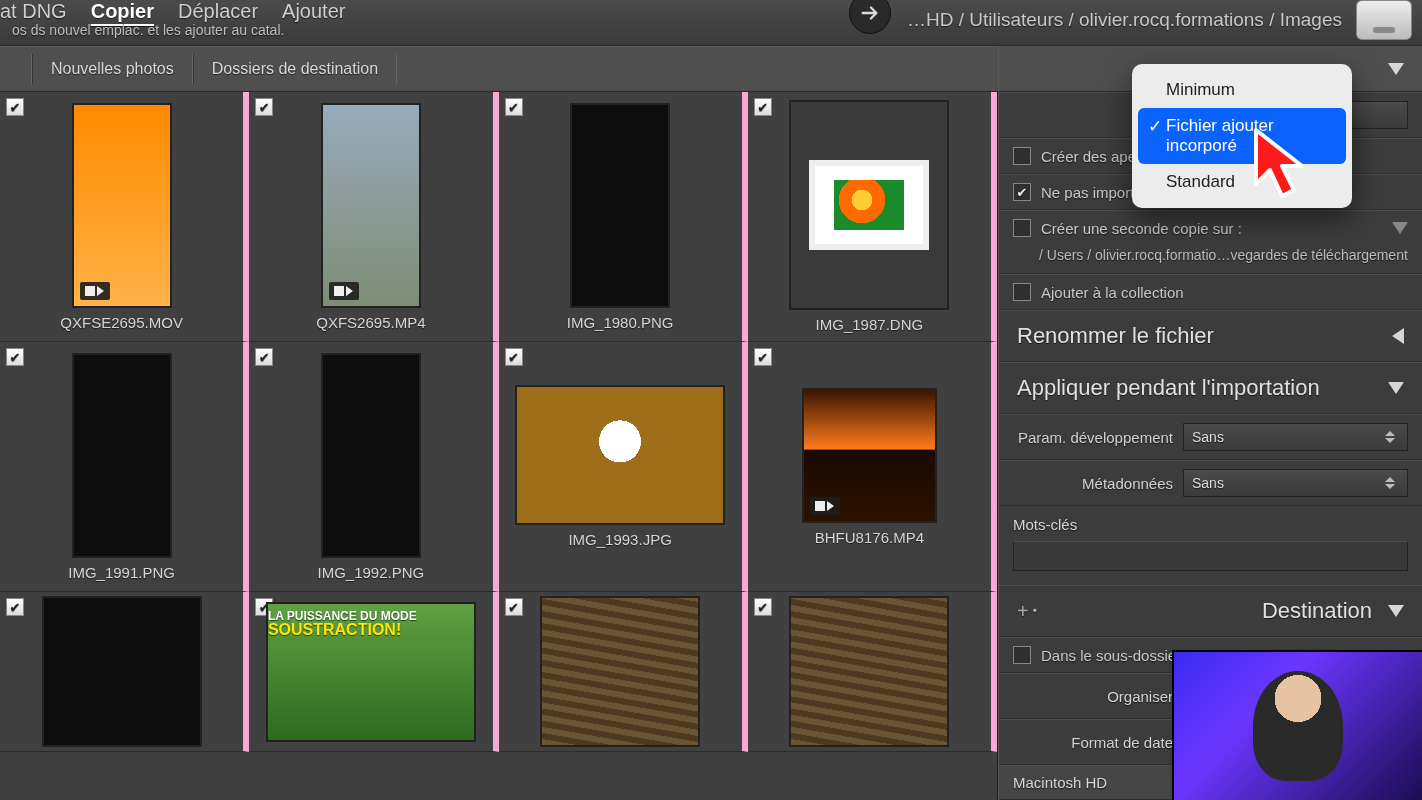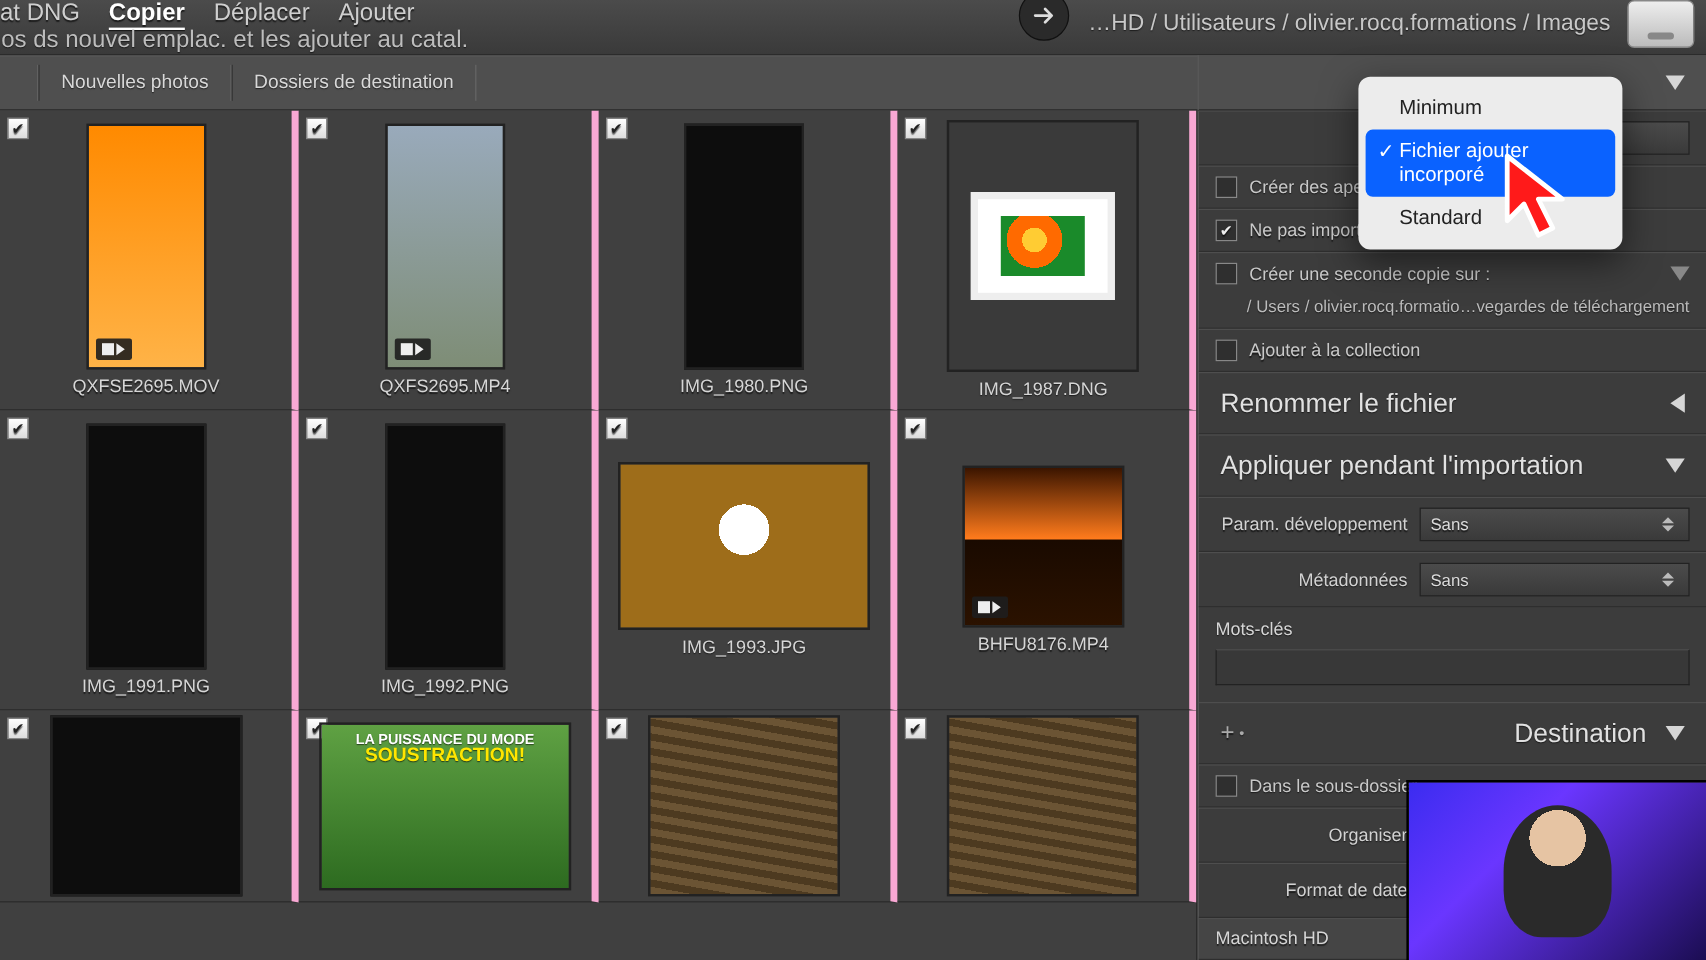--- a/index.html
+++ b/index.html
@@ -20,21 +20,21 @@
     display: flex;
     align-items: flex-start;
     justify-content: space-between;
     padding: 0 10px 0 0;
     background: linear-gradient(#4b4b4b,#3a3a3a);
     border-bottom: 1px solid #2b2b2b;
   }
   .top-left-actions { display:flex; gap:24px; align-items:flex-start; padding-top:0; font-size:20px;}
   .top-left-actions .act { color:#cfcfcf; cursor:pointer; }
   .top-left-actions .act.primary { color:#fff; font-weight:600; text-decoration: underline; text-underline-offset: 6px;}
-  .subhint { position:absolute; top:22px; left:1px; font-size:20px; color:#bdbdbd;}
+  .subhint { position:absolute; top:22px; left:12px; font-size:14px; color:#bdbdbd;}
   .arrow-btn { width:42px; height:42px; border-radius:50%; background:#2a2a2a; display:flex; align-items:center; justify-content:center; border:1px solid #111; margin-top:-8px;}
   .arrow-btn svg { width:22px; height:22px; }
 
   .top-right { display:flex; align-items:center; gap:16px;}
   .disk-icon { width:56px; height:40px; border-radius:6px; background:linear-gradient(#eee,#bbb); border:1px solid #888; position:relative;}
   .disk-icon::after{content:"";position:absolute;bottom:6px;left:50%;transform:translateX(-50%);width:22px;height:6px;border-radius:3px;background:#888;}
   .path { color:#c8c8c8; font-size:19px; }
 
   
   .secbar {
@@ -115,21 +115,21 @@
   .th-orange{background:linear-gradient(#ff8a00,#ffb347);}
   .th-sky{background:linear-gradient(#9ab,#7e8d76);}
   .th-dark{background:#0d0d0d;}
   .th-bird{background:radial-gradient(circle at 50% 40%, #fff 0 16%, #9e6d1a 16% 100%);}
   .th-sunset{background:linear-gradient(#3b1500 0%,#ff7b1c 45%,#1a0a00 46%,#2b1200 100%);}
   .th-bark{background:repeating-linear-gradient(10deg,#6b5434 0 6px,#4d3a20 6px 12px);}
   .th-camera{background:#3a3a3a;}
   .th-camera .paper{position:absolute; width:120px; height:90px; background:#fff; border:6px solid #eee; display:flex;align-items:center;justify-content:center;}
   .th-camera .paper::after{content:""; width:70px; height:50px; background:radial-gradient(circle at 40% 40%,#ffcc33 0 20%,#ff6a00 20% 45%,#1a8a2a 45% 100%);}
   .th-video{background:linear-gradient(#5fa143,#2d6b20);}
-  .th-video .title{position:absolute;top:6px;left:0;right:0;text-align:center;font-weight:800;color:#fff;font-size:12px;line-height:1.05;}
+  .th-video .title{position:absolute;top:6px;left:0;right:0;text-align:left;font-weight:800;color:#fff;font-size:12px;line-height:1.05;}
 
   
   .rpanel {
     width:424px;
     background:#3c3c3c;
     border-left:1px solid #5a5a5a;
     display:flex;
     flex-direction:column;
     font-size:15px;
   }

